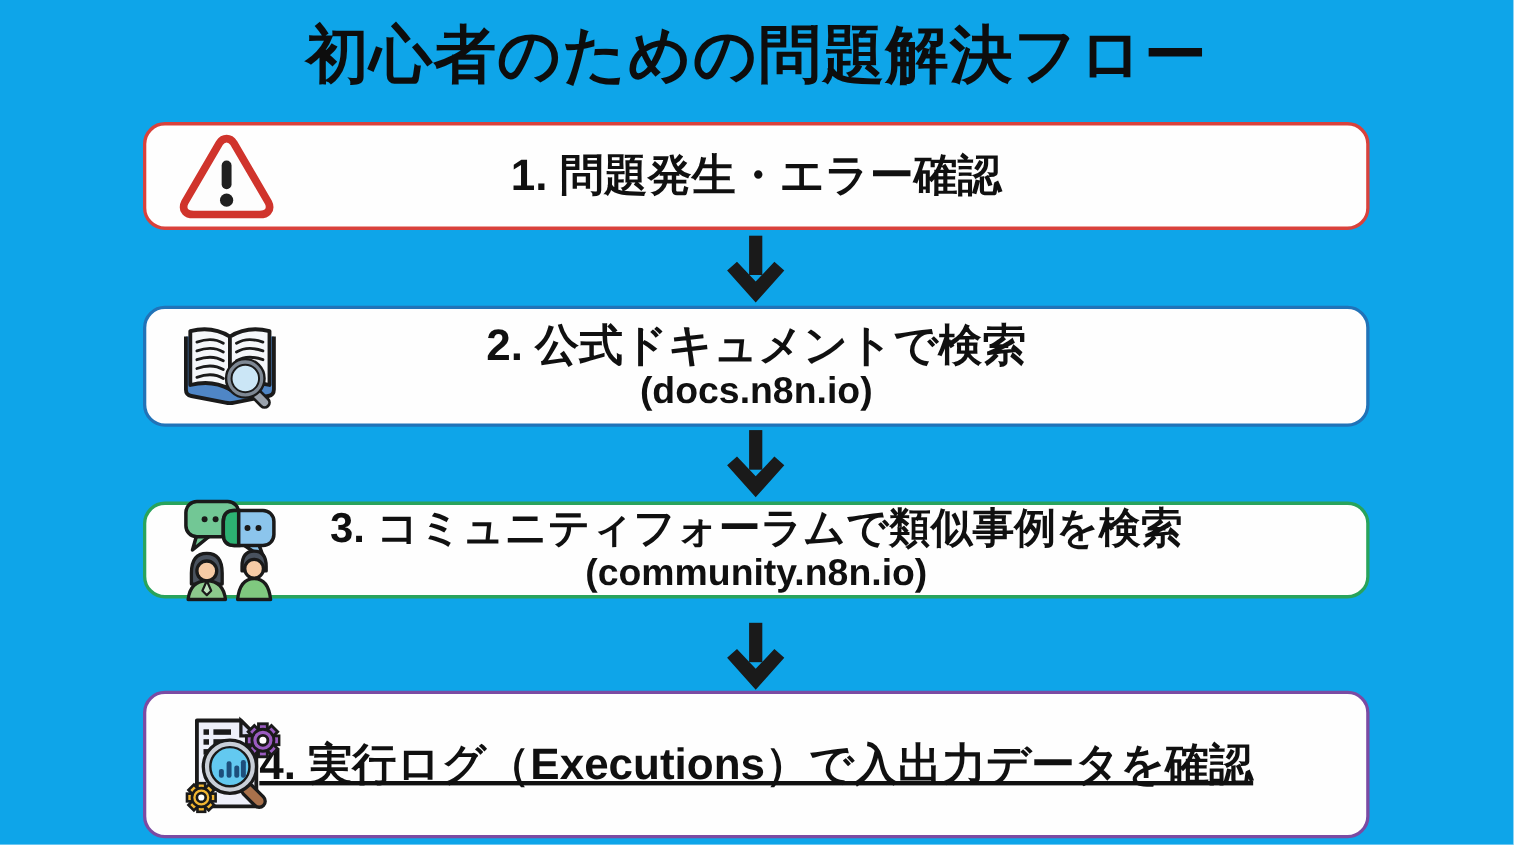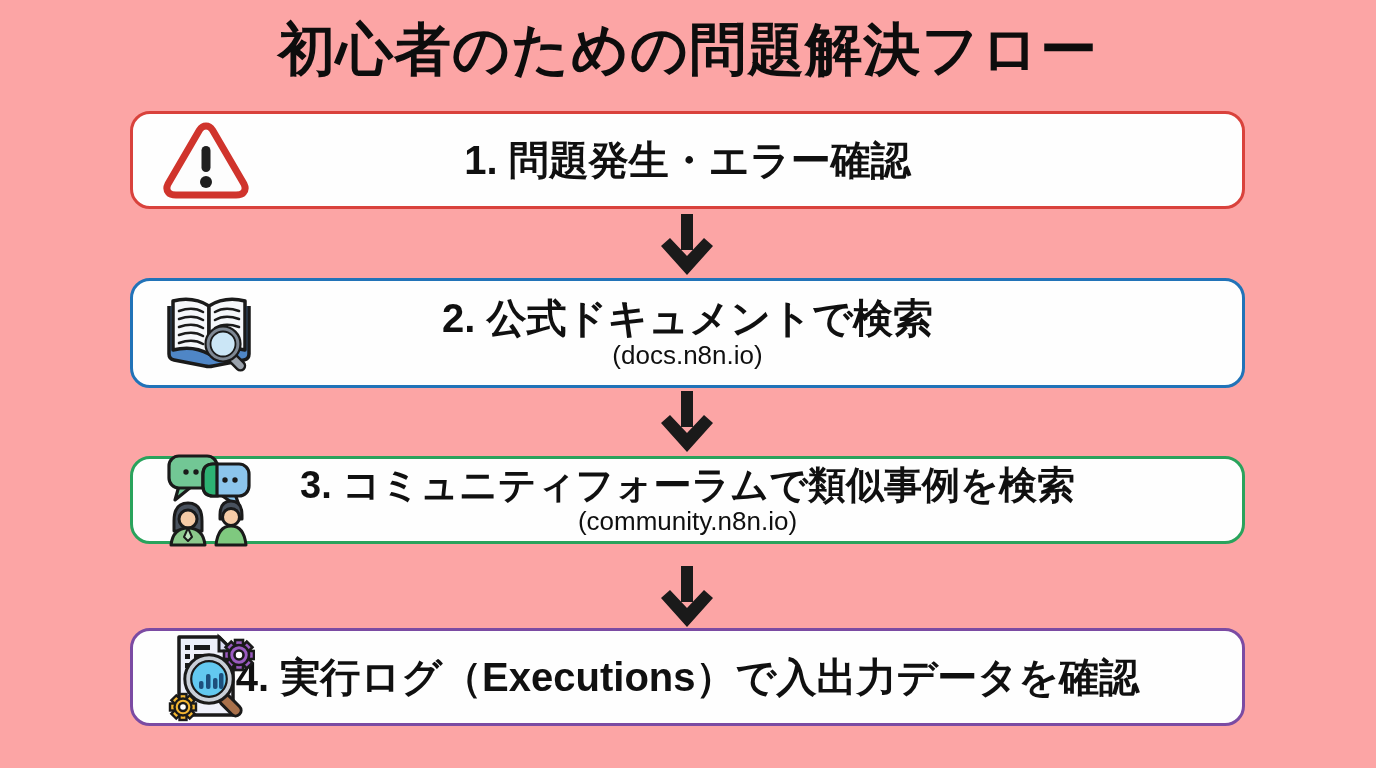--- a/index.html
+++ b/index.html
@@ -1,17 +1,17 @@
 <!DOCTYPE html>
 <html><head>
 <meta charset="utf-8">
 <style>
   html,body { margin:0; padding:0; background:#fff; }
   .canvas {
-    position:relative; width:1376px; height:768px; background:#fca5a5;
+    position:relative; width:1376px; height:768px; background:#0ea5e9;
     font-family:"Liberation Sans","DejaVu Sans",sans-serif; overflow:hidden; color:#111;
   }
   .title {
     position:absolute; top:12px; left:0; width:100%;
     text-align:center; font-size:57px; font-weight:800; letter-spacing:1px; color:#0d0d0d;
   }
   .step {
     position:absolute; left:130px; width:1115px; box-sizing:border-box;
     border:3px solid #c2410c; border-radius:20px; background:#FEFEFE;
     display:flex; flex-direction:column; align-items:center; justify-content:center;
@@ -19,21 +19,21 @@
   .step .icon {
     position:absolute; left:30px; top:50%; transform:translateY(-50%);
     display:flex; align-items:center; justify-content:center;
   }
   .step-label {
     font-size:40px; font-weight:800; line-height:1.12; white-space:nowrap; color:#101010;
     text-align:center;
   }
   .step-label.tight { font-size:38px; }
   .step-sublabel {
-    font-size:26px; font-weight:400; line-height:1.1; color:#101010; text-align:center;
+    font-size:34px; font-weight:700; line-height:1.1; color:#101010; text-align:center;
   }
   .step-sublabel:empty { display:none; }
   .arrow { position:absolute; left:651px; width:72px; height:62px; color:#1A1A1A; }
 </style>
 </head>
 <body>
 
 <div class="canvas">
 
   <div class="title">初心者のための問題解決フロー</div>
@@ -118,21 +118,21 @@
     <div class="step-sublabel">(community.n8n.io)</div>
   </div>
 
   <div class="arrow" style="top: 566px; color: rgb(26, 26, 26);">
     <svg width="72" height="62" viewBox="0 0 72 62">
       <rect x="30" y="0" width="12" height="36" fill="currentColor"></rect>
       <path d="M36 61 L10 32 L19 24 L36 42 L53 24 L62 32 Z" fill="currentColor"></path>
     </svg>
   </div>
 
-  <div class="step" style="top: 628px; height: 98px; border-color: rgb(123, 75, 163);">
+  <div class="step" style="top: 628px; height: 134px; border-color: rgb(123, 75, 163); text-decoration: underline;">
     <div class="icon">
       <svg width="92" height="92" viewBox="0 0 92 92">
         <path d="M16 6 L56 6 L70 20 L70 84 L16 84 Z" fill="#EEF0FA" stroke="#1a1a1a" stroke-width="3.5" stroke-linejoin="round"></path>
         <path d="M56 6 L56 20 L70 20 Z" fill="#D9DCF2" stroke="#1a1a1a" stroke-width="3"></path>
         <g fill="#1a1a1a">
           <rect x="22" y="14" width="5" height="5"></rect>
             <rect x="31" y="14" width="16" height="5"></rect>
           <rect x="22" y="23" width="5" height="5"></rect>
             <rect x="31" y="23" width="20" height="5"></rect>
           <rect x="22" y="32" width="5" height="5"></rect>

